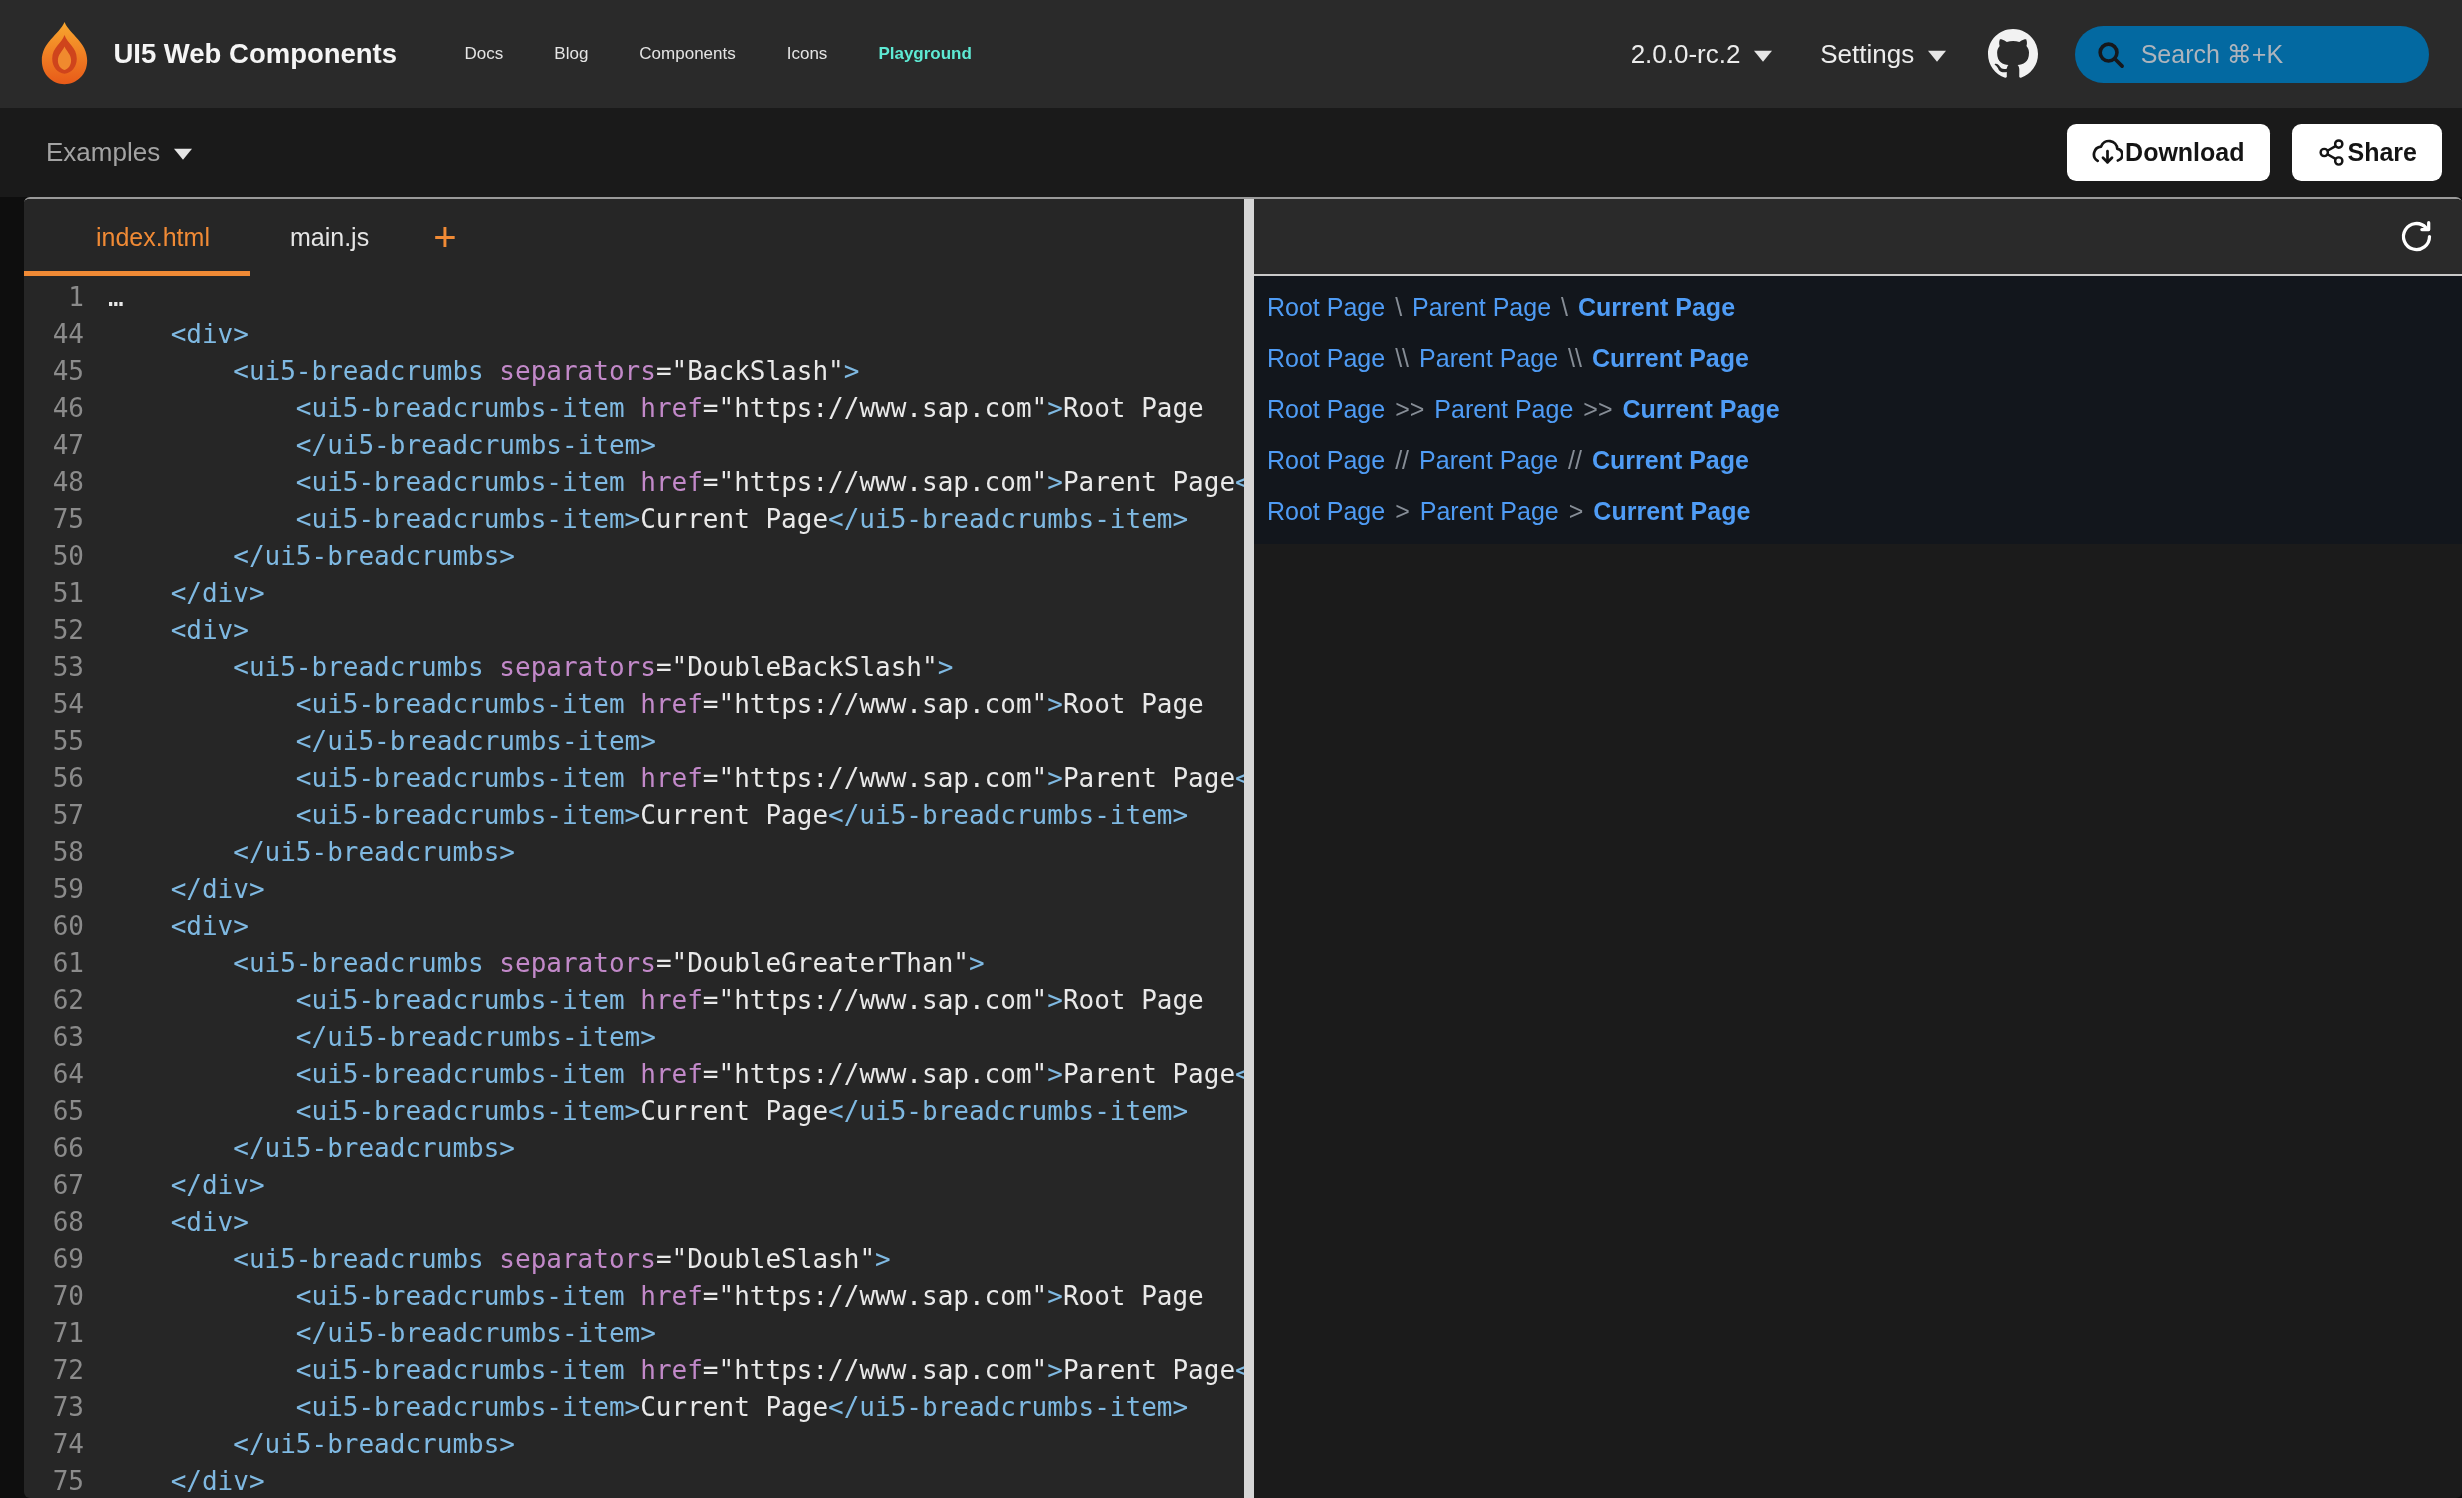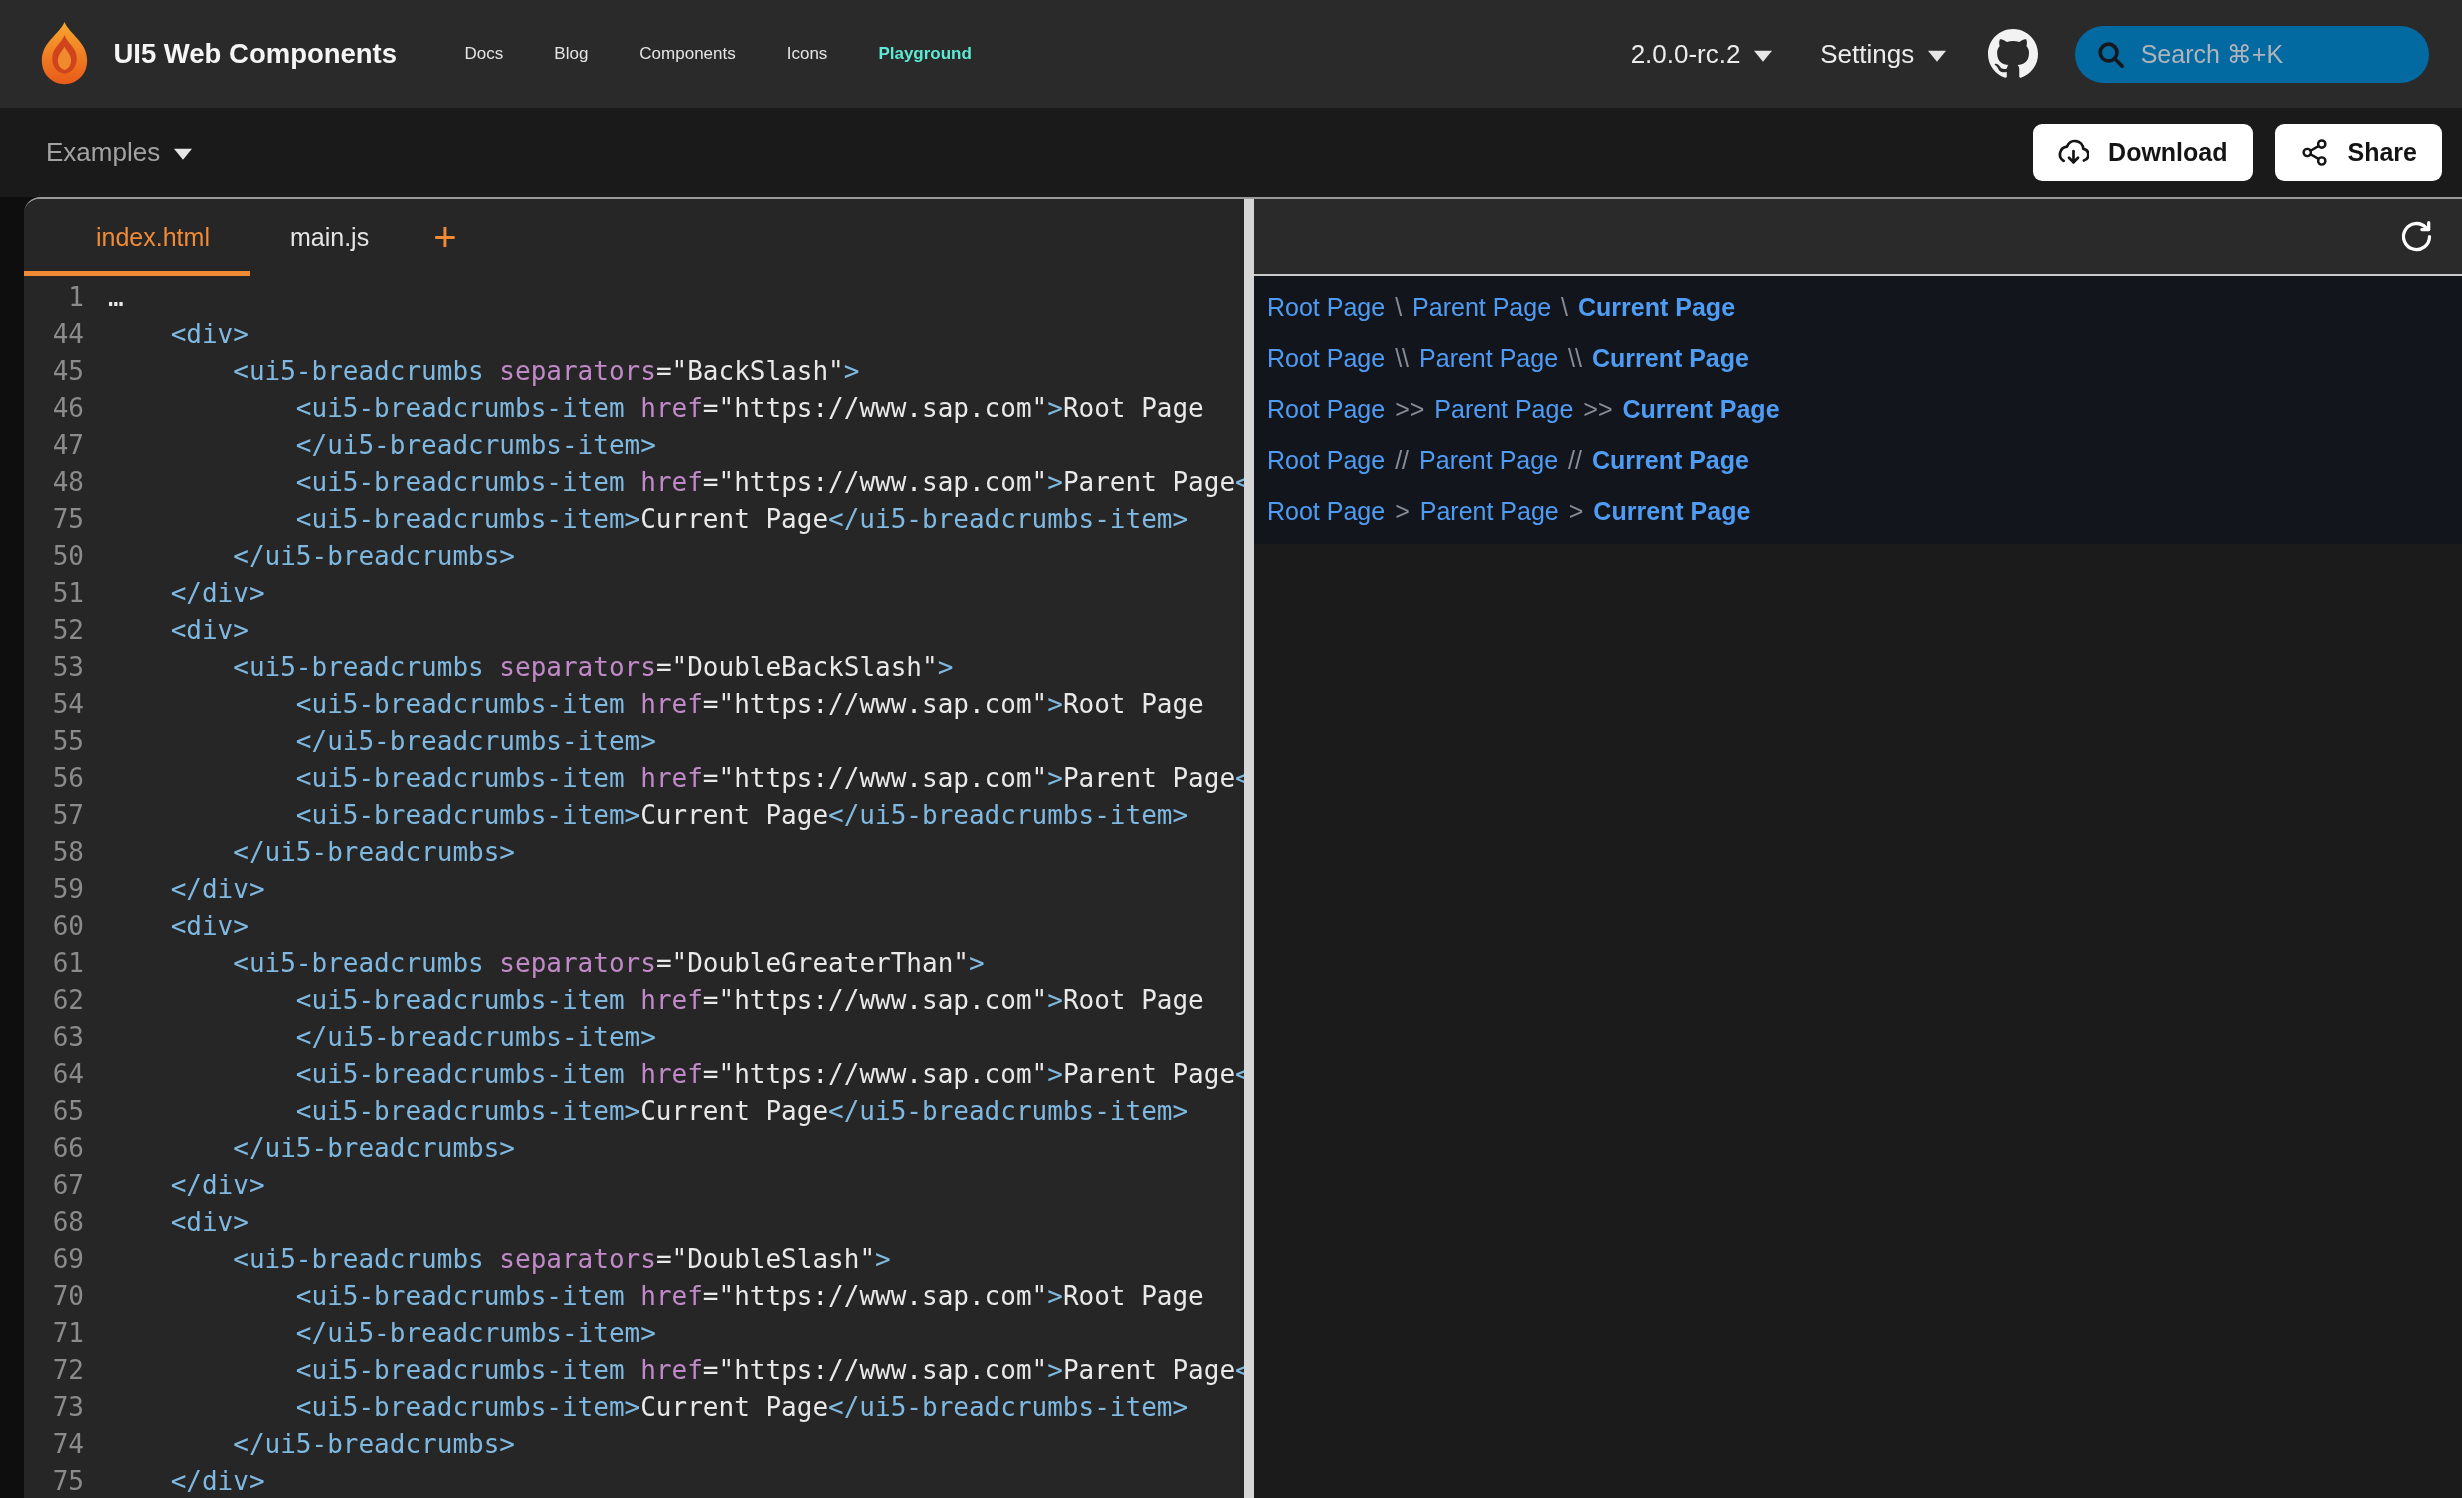--- a/index.html
+++ b/index.html
@@ -30,28 +30,28 @@
                   margin-left:14.7px; font-size:25px; color:#dfe3e8;
                   font-family:"Liberation Sans", sans-serif; }
   .search input::placeholder { color:#aeb4bc; }
 
   
   .toolbar { height:89px; background:#1a1a1a; display:flex; align-items:center;
              padding:0 20px 0 46px; }
   .examples { display:flex; align-items:center; font-size:26px; color:#a3a3a3;
               cursor:pointer; }
   .btn { margin-left:22px; height:57px; background:#ffffff; border:none;
-         border-radius:9.2px; display:flex; align-items:center; gap:19px;
+         border-radius:9.2px; display:flex; align-items:center; gap:2px;
          padding:0 25px; font-size:25px; font-weight:bold; color:#141414;
          cursor:pointer; font-family:"Liberation Sans", sans-serif; }
 
   
   .stage { height:1301px; background:#0e0e0e; padding-left:24px; display:flex; }
   .playground { flex:1; display:flex; border-top:2.8px solid #9a9a9a;
-                border-top-left-radius:16.5px; overflow:hidden; }
+                border-top-left-radius:16.5px; overflow:hidden;border-radius:6px; }
 
   .editor { width:1220px; flex:none; background:#262626; display:flex;
             flex-direction:column; overflow:hidden; }
   .tabbar { height:77px; display:flex; align-items:stretch; flex:none; }
   .tab { display:flex; align-items:center; padding:0 40px; font-size:25px;
          color:#e5e5e5; position:relative; cursor:pointer; }
   .tab:first-child { padding-left:72px; }
   .tab.active { color:#f08a35; }
   .tab.active::after { content:""; position:absolute; left:0; right:0; bottom:0;
                        height:4.6px; background:#f08a35; }

